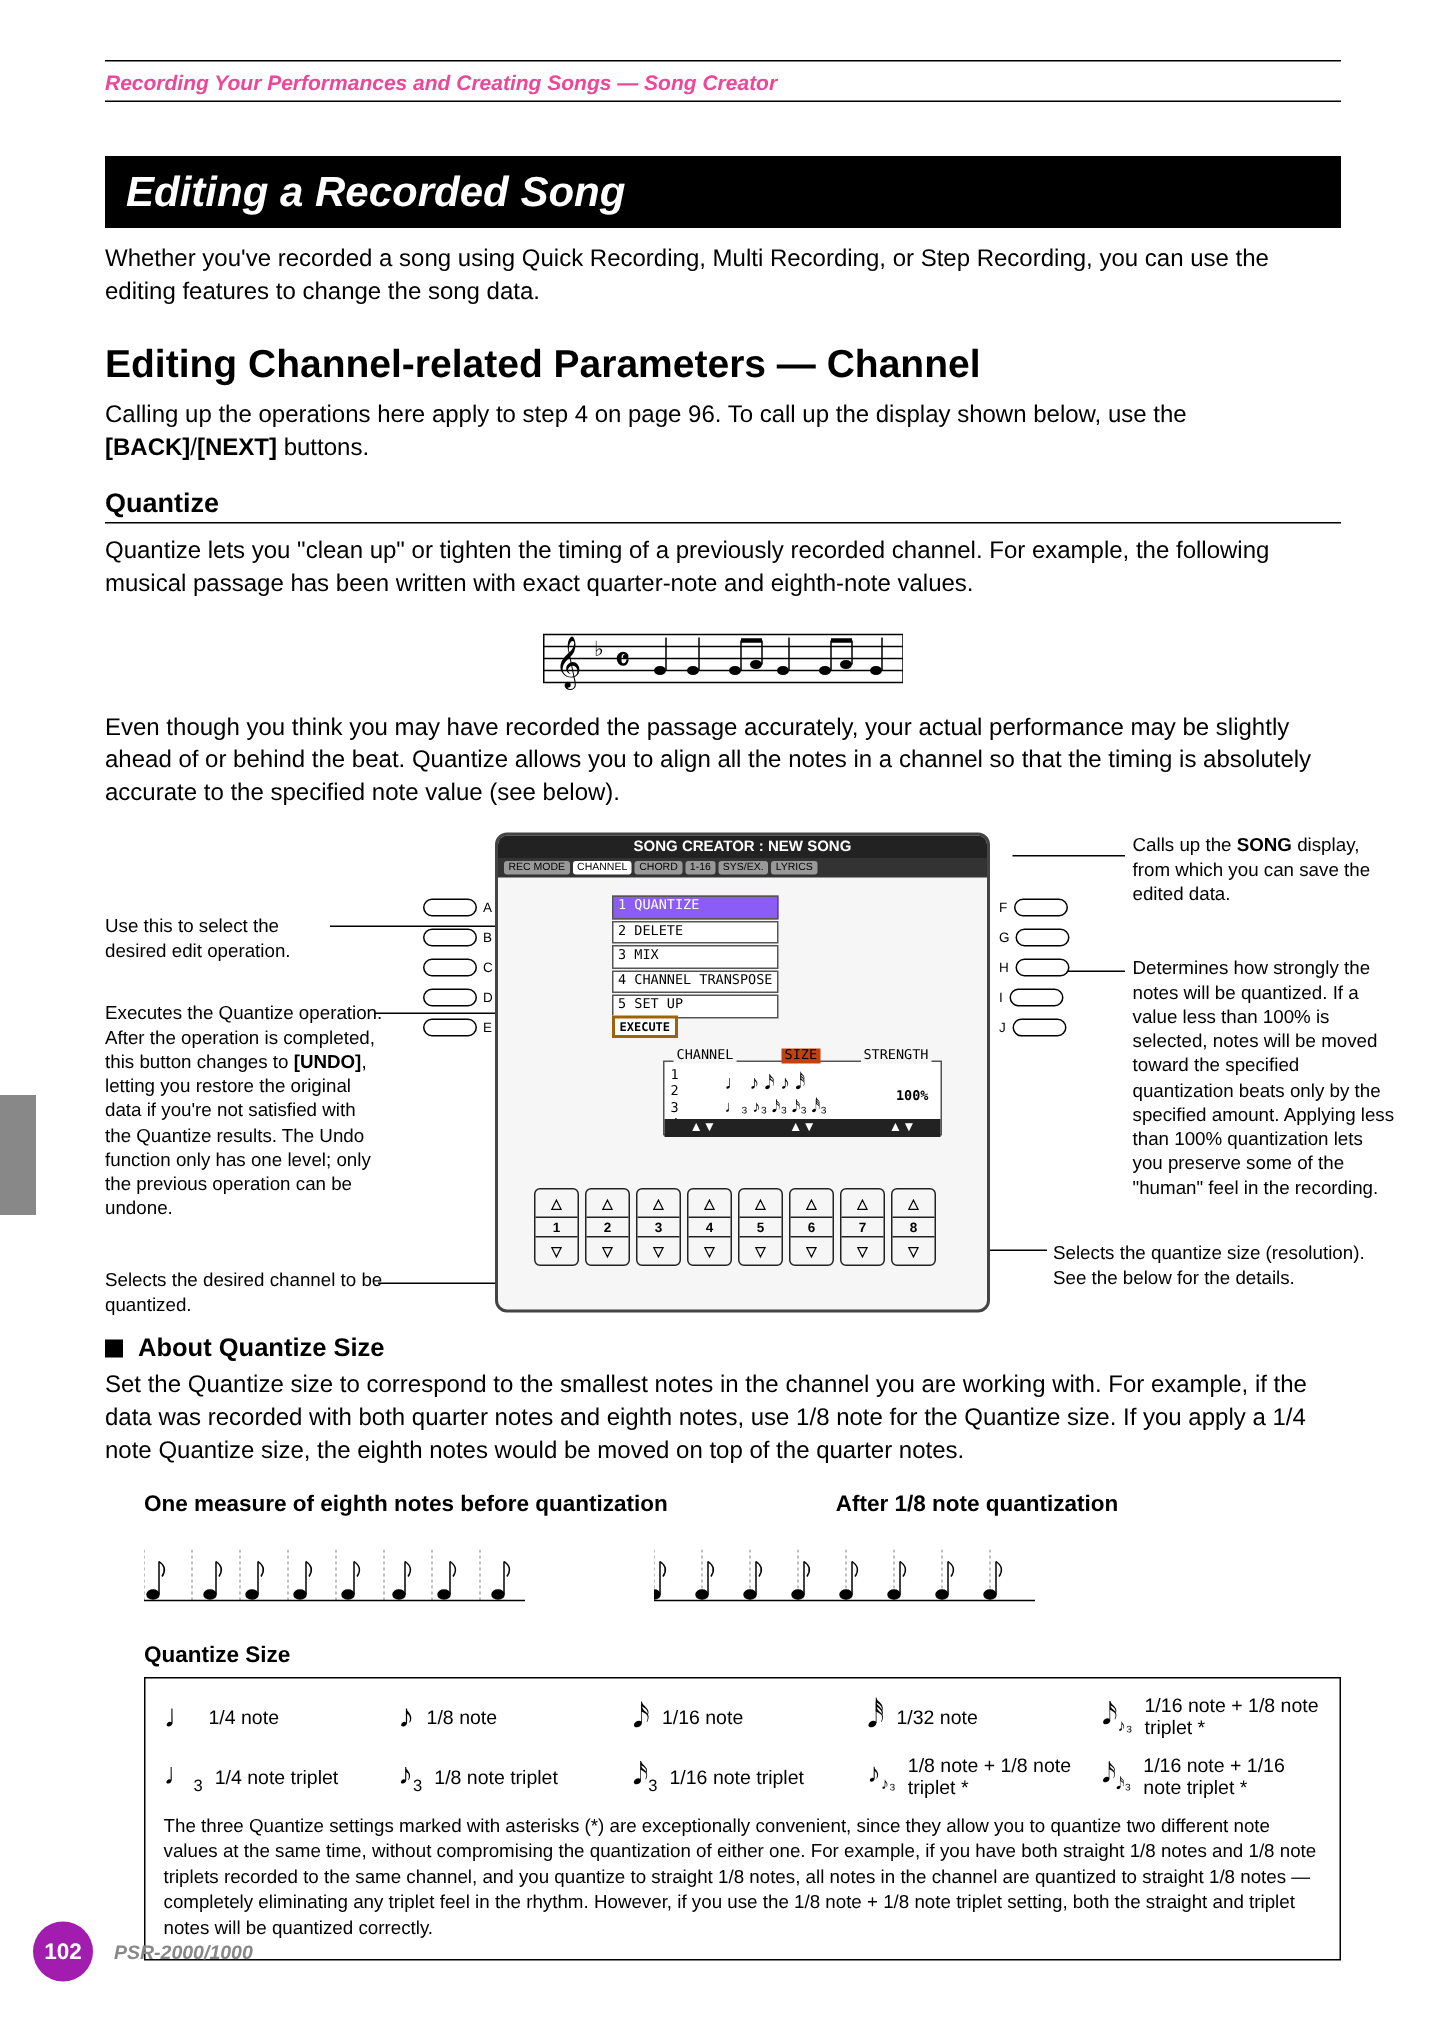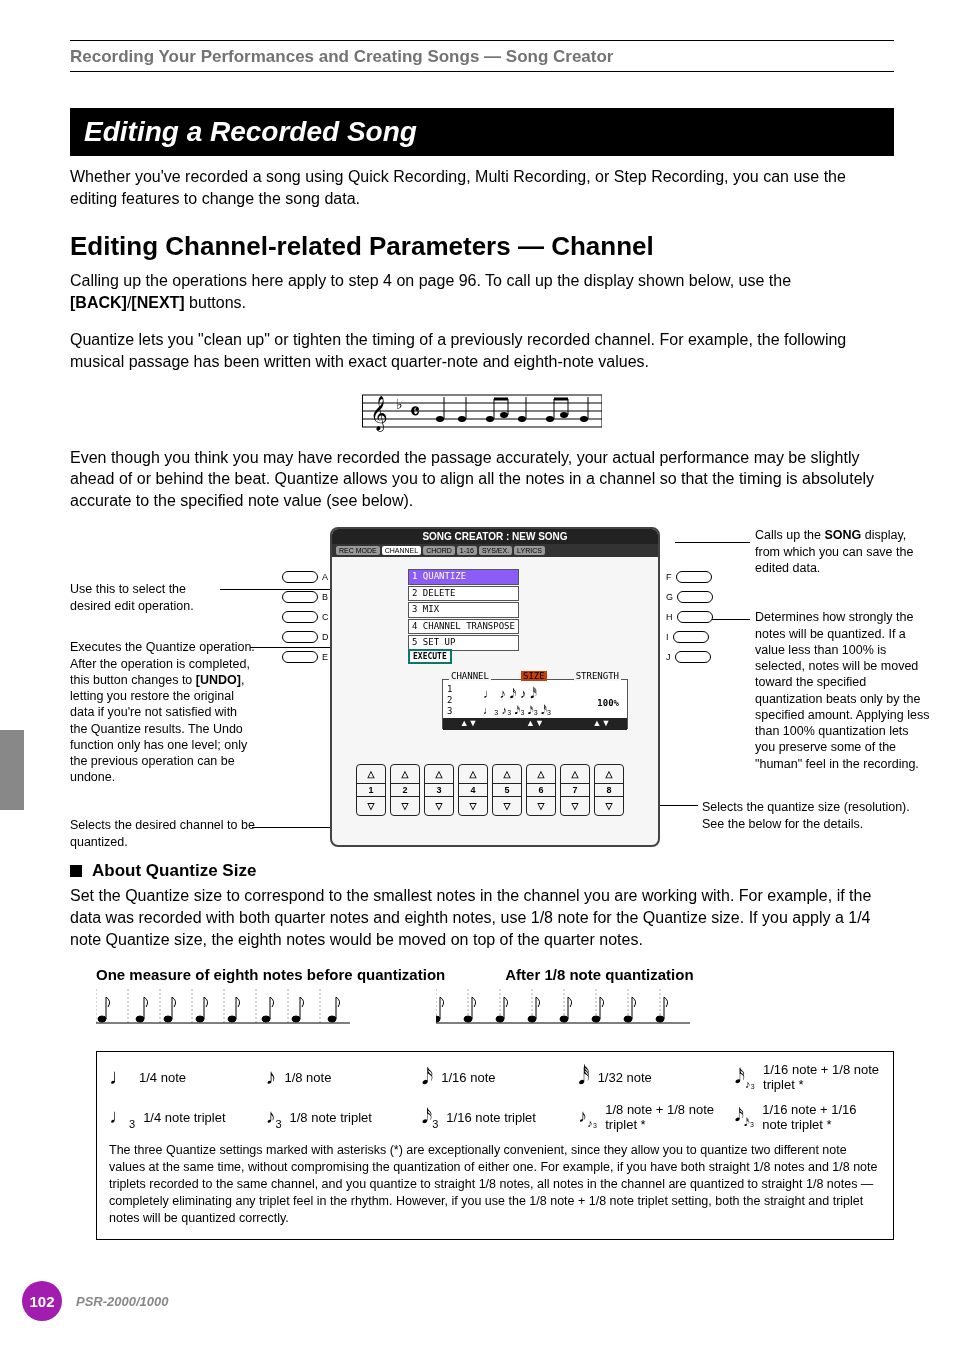--- a/index.html
+++ b/index.html
@@ -10,23 +10,24 @@
     font-family: "Helvetica Neue", Arial, sans-serif;
     color: #000;
     position: relative;
     overflow: hidden;
   }
   .page { padding: 40px 60px 0 70px; }
   .top-rule {
     height: 1px; background: #000; margin-bottom: 4px;
   }
   .breadcrumb {
+    font-style: italic;
     font-weight: 700;
-    font-size: 17px;
-    color: #737373;
+    font-size: 14px;
+    color: #ec4899;
     padding: 2px 0 4px 0;
     border-bottom: 1px solid #000;
   }
   .black-banner {
     background: #000;
     color: #fff;
     font-style: italic;
     font-weight: 700;
     font-size: 28px;
     padding: 8px 14px;
@@ -119,21 +120,21 @@
     position: absolute;
     font-size: 9px;
     line-height: 20px;
   }
   .side-buttons .row { display:flex; align-items:center; gap:4px; height:20px; }
   .side-left  { left: 260px; top: 40px; transform: translateX(-48px); }
   .side-right { left: 596px; top: 40px; }
   .execute-box {
     position:absolute;
     left:10px; top:120px;
-    border:2px solid #0f766e;
+    border:2px solid #a16207;
     font-size:8px;
     font-weight:700;
     padding:1px 3px;
     background:#fff;
     font-family:monospace;
   }
   .channel-grid {
     position:absolute;
     left: 30px; top:150px;
     right:30px; height:50px;
@@ -165,21 +166,21 @@
   .leader {
     position:absolute;
     background:#000;
     height:1px;
   }
   
   .about-row { display:flex; align-items:center; gap:10px; margin-top:10px; }
   .black-square { width:12px; height:12px; background:#000; }
   .about-title { font-weight:700; font-size:17px;text-align:center; }
   .about-body { font-size:16px; line-height:1.35; margin-top:4px; margin-bottom:16px; }
-  .before-after { display:flex; gap:60px; margin-left:26px; font-weight:700; font-size:15px; margin-bottom:6px; }
+  .before-after { display:flex; gap:112px; margin-left:26px; font-weight:700; font-size:15px; margin-bottom:22px; }
   .notation-row { display:flex; gap:80px; margin-left:26px; margin-bottom:18px; }
   .mini-staff { width:260px; height:44px; }
   .quantize-size-title { font-weight:700; font-size:15px; margin-left:26px; margin-bottom:6px; }
   .quantize-box {
     border: 1px solid #000;
     margin-left:26px;
     padding: 10px 12px 12px 12px;
   }
   .qb-row { display:flex; gap:10px; margin-bottom:10px; }
   .qb-cell { flex:1; display:flex; align-items:center; gap:8px; font-size:13px; }
@@ -216,20 +217,21 @@
   <div class="breadcrumb">Recording Your Performances and Creating Songs — Song Creator</div>
 
   <div class="black-banner">Editing a Recorded Song</div>
   <p class="body-text">Whether you've recorded a song using Quick Recording, Multi Recording, or Step Recording, you can use the editing features to change the song data.</p>
 
   <h2 class="h2">Editing Channel-related Parameters — Channel</h2>
   <p class="body-text">
     <span>Calling up the operations here apply to step 4 on page 96. To call up the display shown below, use the </span><span class="strong" style="font-weight:700">[BACK]</span><span>/</span><span class="strong" style="font-weight:700">[NEXT]</span><span> buttons.</span>
   </p>
 
+  <h3 class="h3">Quantize</h3>
   <p class="body-text">Quantize lets you "clean up" or tighten the timing of a previously recorded channel. For example, the following musical passage has been written with exact quarter-note and eighth-note values.</p>
 
   <svg class="music-staff" width="240" height="44" viewBox="0 0 240 44">
     <g stroke="#000" stroke-width="1">
       <line x1="0" y1="6" x2="240" y2="6"></line>
       <line x1="0" y1="14" x2="240" y2="14"></line>
       <line x1="0" y1="22" x2="240" y2="22"></line>
       <line x1="0" y1="30" x2="240" y2="30"></line>
       <line x1="0" y1="38" x2="240" y2="38"></line>
       <line x1="0" y1="6" x2="0" y2="38" stroke-width="2"></line>
@@ -494,20 +496,21 @@
         <ellipse cx="192" cy="30" rx="4" ry="3"></ellipse>
           <line x1="196" y1="30" x2="196" y2="8"></line>
           <path d="M196 8 q6 4 2 10" fill="none"></path>
         <ellipse cx="224" cy="30" rx="4" ry="3"></ellipse>
           <line x1="228" y1="30" x2="228" y2="8"></line>
           <path d="M228 8 q6 4 2 10" fill="none"></path>
       </g>
     </svg>
   </div>
 
+  <div class="quantize-size-title">Quantize Size</div>
   <div class="quantize-box">
     <div class="qb-row">
       <div class="qb-cell">
           <span style="font-size:22px">♩</span>
           <span>1/4 note</span>
         </div>
       <div class="qb-cell">
           <span style="font-size:22px">♪</span>
           <span>1/8 note</span>
         </div>

